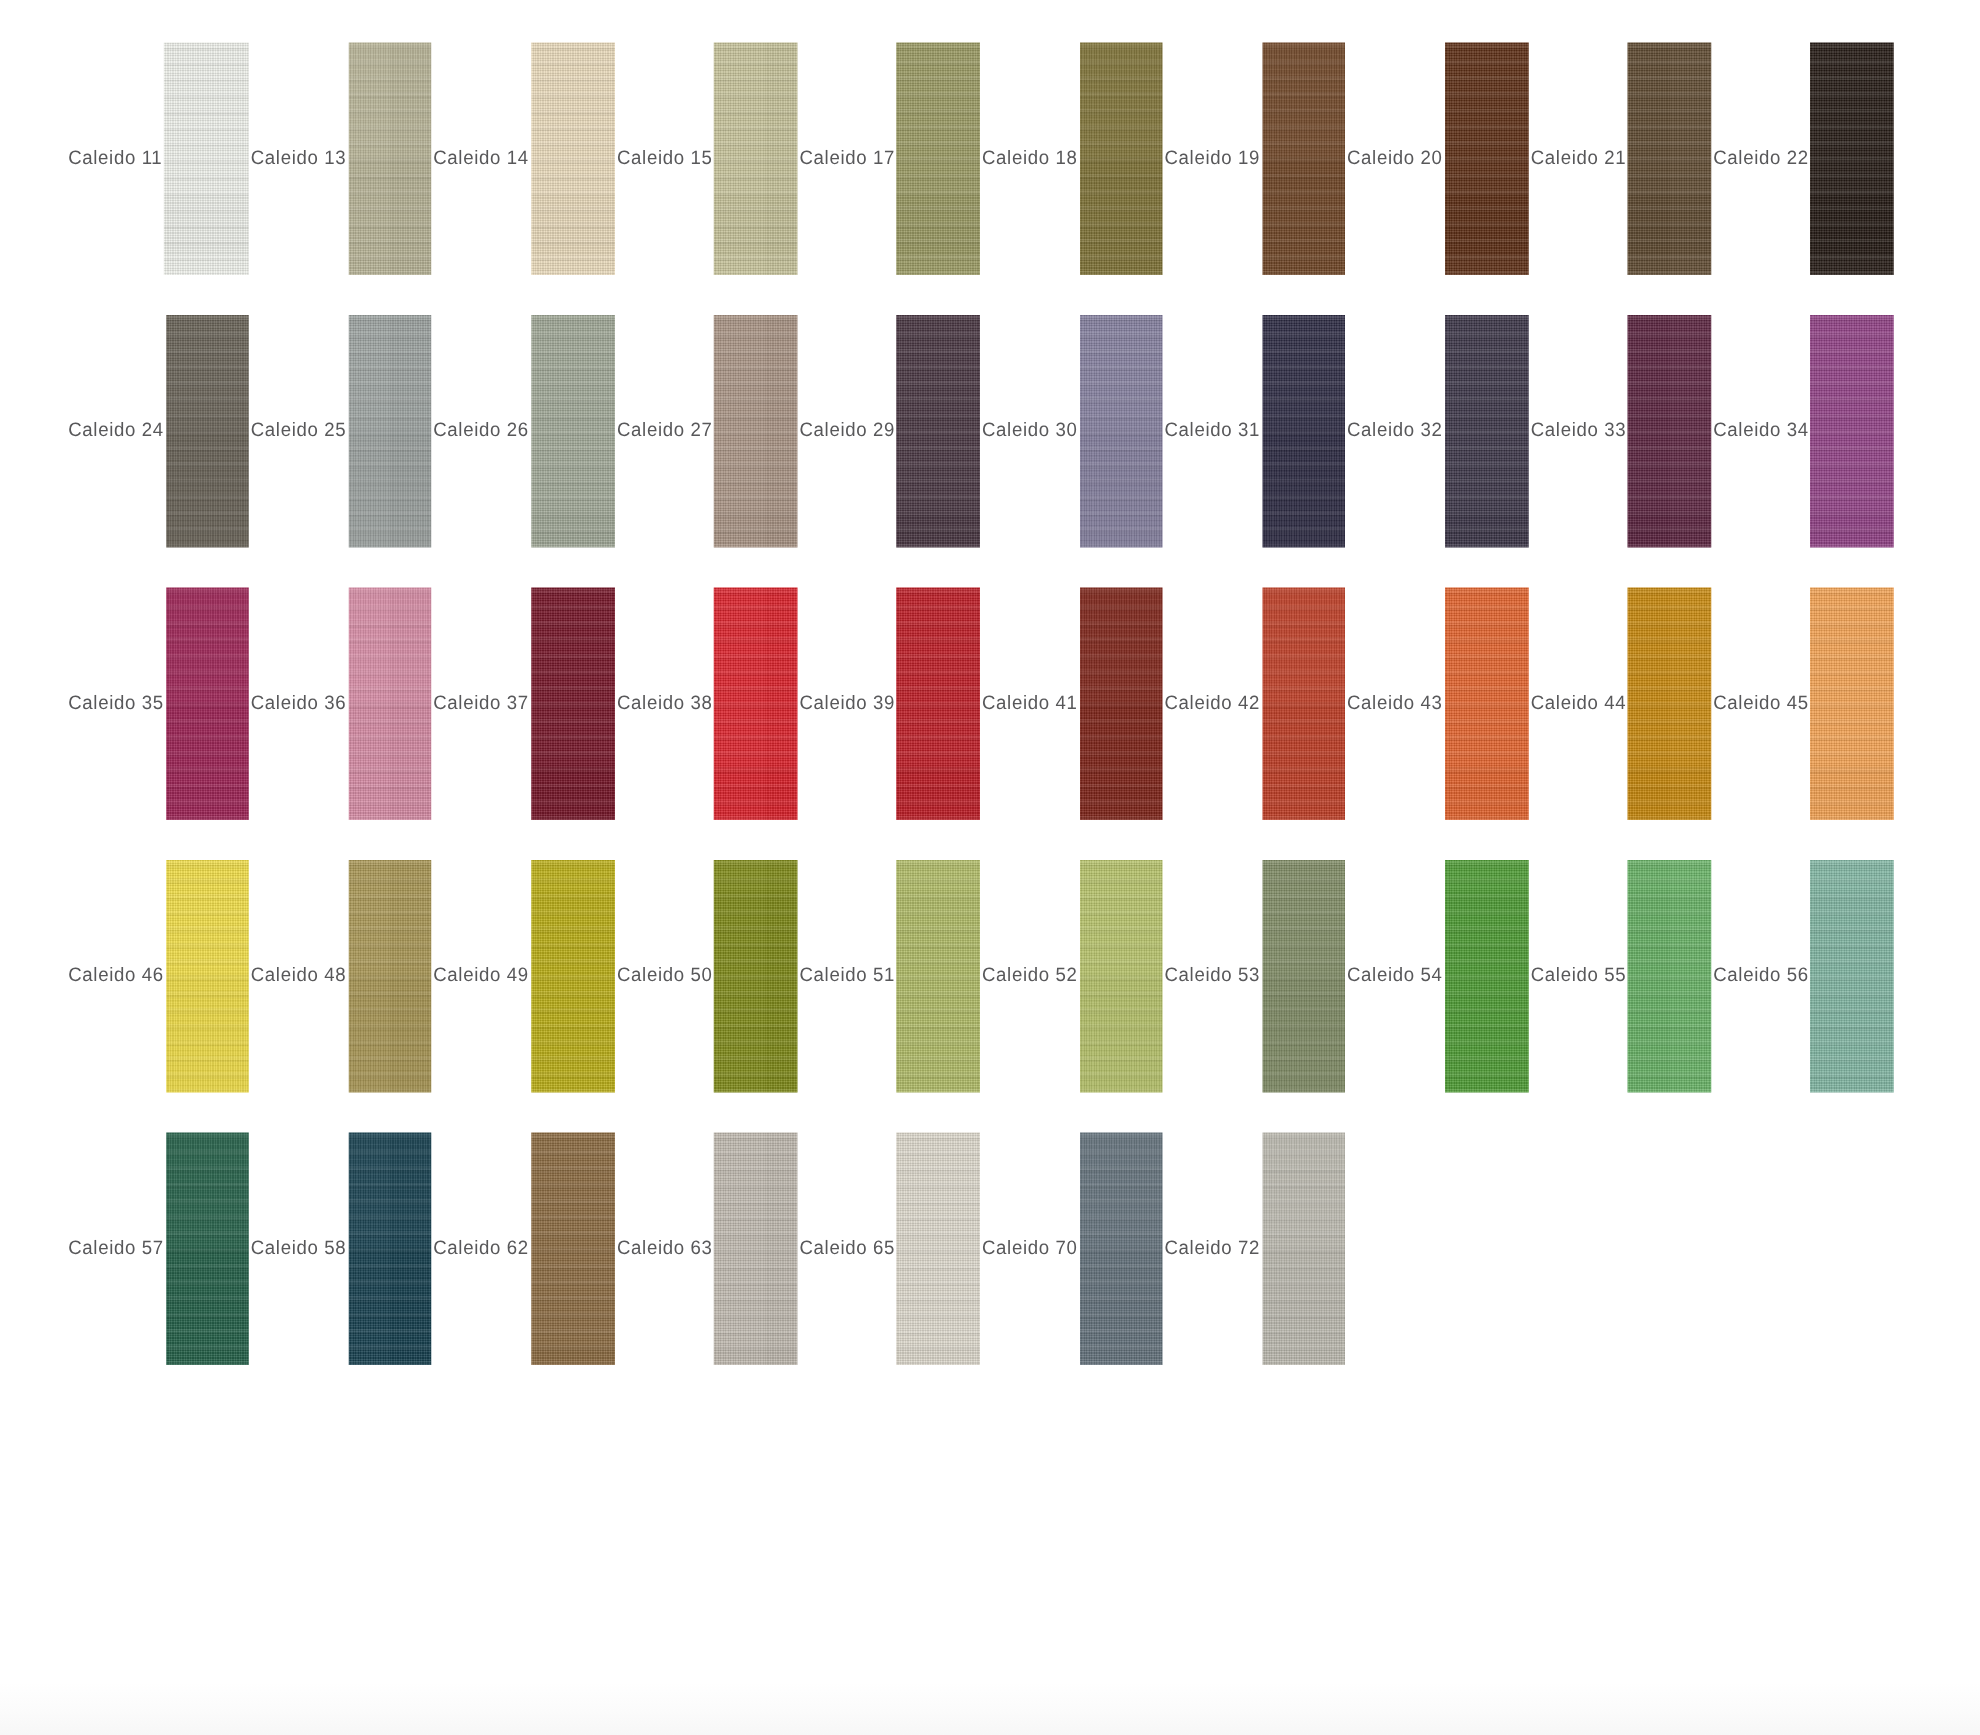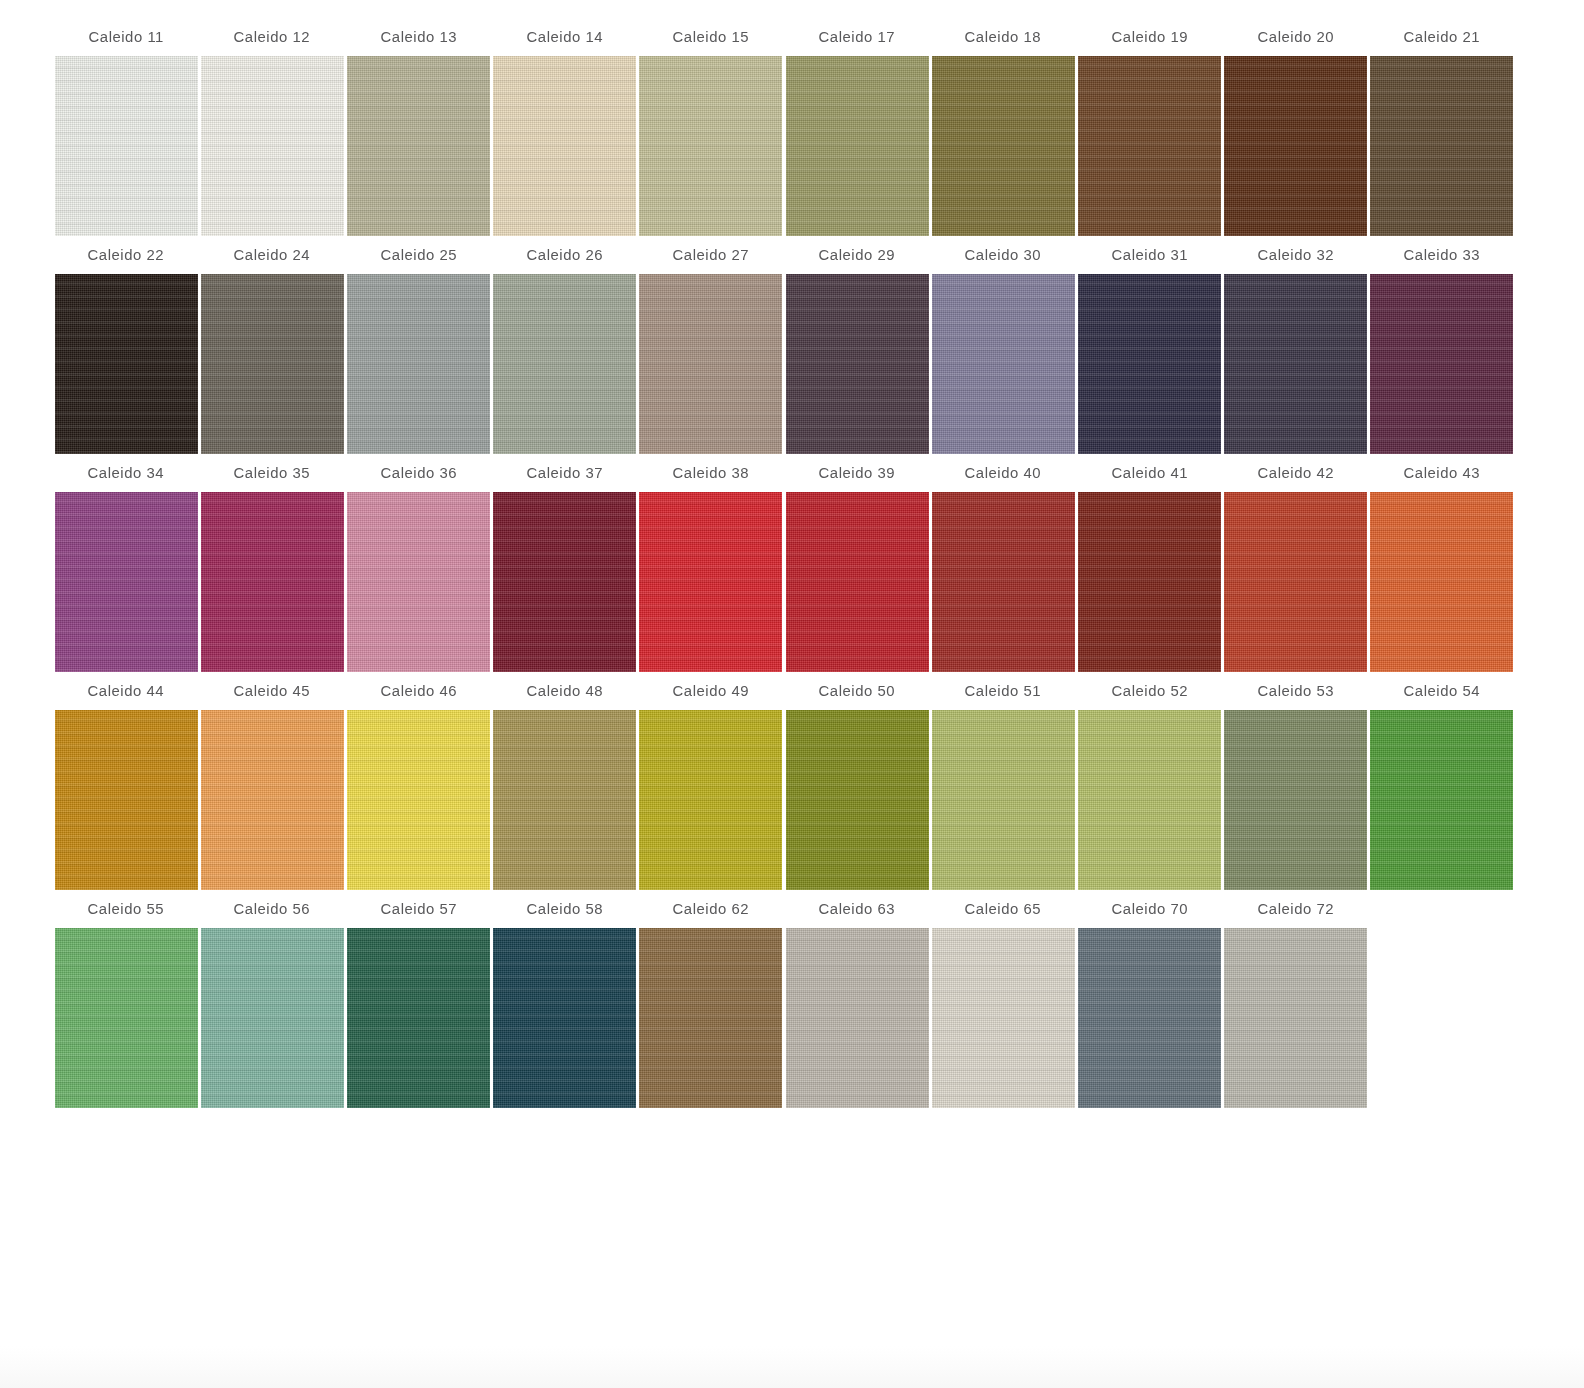--- a/index.html
+++ b/index.html
@@ -24,21 +24,21 @@
     display: grid;
     grid-template-columns: repeat(10, 146.2px);
     grid-auto-rows: 218px;
     align-content: start;
   }
 
   .swatch-cell {
     width: 146.2px;
     height: 218px;
     display: flex;
-    flex-direction: column;
+    flex-direction: row;
     align-items: center;
   }
 
   .swatch-label {
     font-family: "Liberation Sans", sans-serif;
     font-size: 15.5px;
     font-weight: 300;
     letter-spacing: 0.55px;
     color: #58585a;
     line-height: 1;
@@ -95,24 +95,20 @@
 </style>
 </head>
 <body>
 
 <div id="swatch-grid">
     <div class="swatch-cell">
       <div class="swatch-label">Caleido 11</div>
       <div class="swatch-chip" style="background-color: rgb(238, 240, 234);"></div>
     </div>
     <div class="swatch-cell">
-      <div class="swatch-label">Caleido 12</div>
-      <div class="swatch-chip" style="background-color: rgb(242, 241, 233);"></div>
-    </div>
-    <div class="swatch-cell">
       <div class="swatch-label">Caleido 13</div>
       <div class="swatch-chip" style="background-color: rgb(183, 179, 150);"></div>
     </div>
     <div class="swatch-cell">
       <div class="swatch-label">Caleido 14</div>
       <div class="swatch-chip" style="background-color: rgb(233, 218, 187);"></div>
     </div>
     <div class="swatch-cell">
       <div class="swatch-label">Caleido 15</div>
       <div class="swatch-chip" style="background-color: rgb(196, 192, 152);"></div>
@@ -195,24 +191,20 @@
     </div>
     <div class="swatch-cell">
       <div class="swatch-label">Caleido 38</div>
       <div class="swatch-chip" style="background-color: rgb(216, 34, 43);"></div>
     </div>
     <div class="swatch-cell">
       <div class="swatch-label">Caleido 39</div>
       <div class="swatch-chip" style="background-color: rgb(189, 31, 40);"></div>
     </div>
     <div class="swatch-cell">
-      <div class="swatch-label">Caleido 40</div>
-      <div class="swatch-chip" style="background-color: rgb(158, 42, 36);"></div>
-    </div>
-    <div class="swatch-cell">
       <div class="swatch-label">Caleido 41</div>
       <div class="swatch-chip" style="background-color: rgb(124, 35, 24);"></div>
     </div>
     <div class="swatch-cell">
       <div class="swatch-label">Caleido 42</div>
       <div class="swatch-chip" style="background-color: rgb(188, 61, 37);"></div>
     </div>
     <div class="swatch-cell">
       <div class="swatch-label">Caleido 43</div>
       <div class="swatch-chip" style="background-color: rgb(223, 97, 44);"></div>

